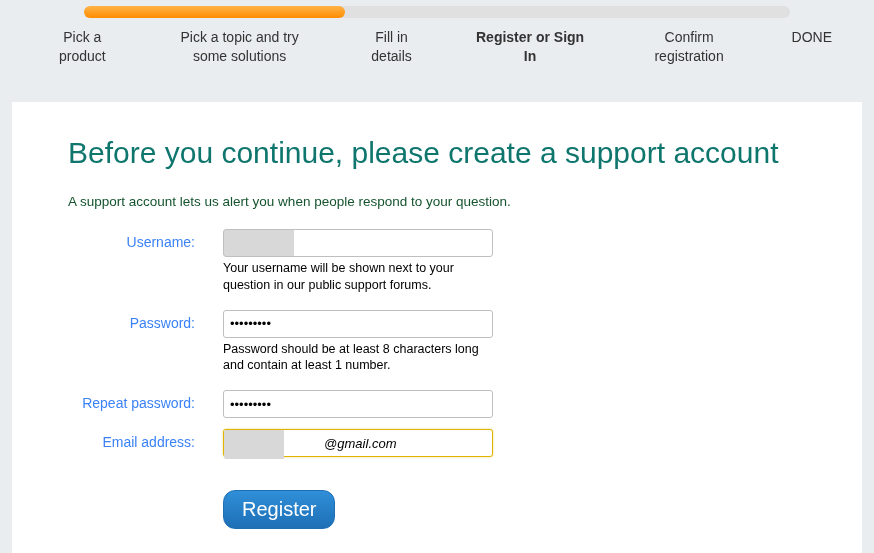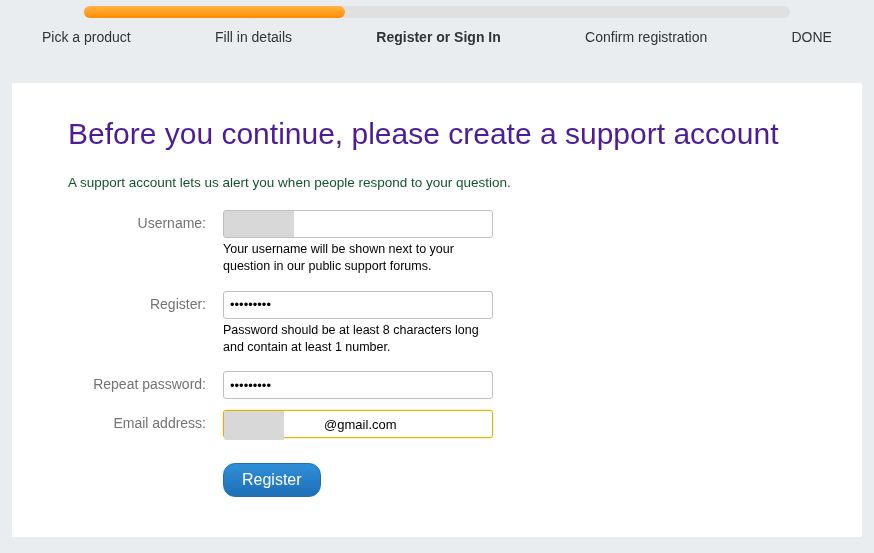--- a/index.html
+++ b/index.html
@@ -45,57 +45,58 @@
   .step.active { font-weight: 700; }
 
   .card {
     background: #fff;
     margin: 36px 0 0 0;
     padding: 34px 56px 40px 56px;
   }
   .card h1 {
     font-weight: 300;
     font-size: 30px;
-    color: #4c1d95;
+    color: #0f766e;
     margin-bottom: 24px;
   }
   .card .sub {
     font-size: 13.5px;
     color: #14532d;
     margin-bottom: 20px;
   }
   .form-row {
     display: flex;
     align-items: flex-start;
     margin-bottom: 6px;
   }
   .form-row label {
     width: 155px;
     text-align: right;
-    padding-right: 17px;
+    padding-right: 28px;
     padding-top: 5px;
-    color: #737373;
+    color: #3b82f6;
     font-size: 14px;
   }
   .form-row .field-col { width: 290px; }
   .form-row input[type=text],
   .form-row input[type=password],
   .form-row input[type=email] {
     width: 270px;
     height: 28px;
     padding: 3px 6px;
     border: 1px solid #bfbfbf;
     border-radius: 3px;
     font-size: 13px;
     background: #fff;
   }
   .form-row input.focused {
     outline: none;
     border: 1px solid #e0b400;
     box-shadow: 0 0 2px rgba(224,180,0,0.6);
+    font-style: italic;
   }
   .form-row .field-col input { margin-bottom: 3px; }
   .hint {
     font-size: 12.5px;
     color: #000000;
     line-height: 1.35;
     max-width: 270px;
     margin-bottom: 10px;
   }
   .username-input {
@@ -113,57 +114,58 @@
     background: #d8d8d8;
     border-radius: 2px 0 0 2px;
     pointer-events: none;
   }
   .btn-primary {
     background: linear-gradient(#2f8fd8,#1e6fb6);
     color: #fff;
     border: 1px solid #1e6fb6;
     border-radius: 12px;
     padding: 7px 18px;
-    font-size: 16px;
+    font-size: 20px;
     cursor: pointer;
     margin-left: 155px;
-    margin-top: 16px;
+    margin-top: 24px;
   }
 </style>
 </head>
 <body>
 
 <div class="container">
 
   <div class="progress-track">
     <div class="progress-fill"></div>
   </div>
 
   <div class="steps">
     <div class="step">Pick a product</div>
+    <div class="step">Pick a topic and try some solutions</div>
     <div class="step">Fill in details</div>
     <div class="step active">Register or Sign In</div>
     <div class="step">Confirm registration</div>
     <div class="step">DONE</div>
   </div>
 
   <div class="card">
     <h1>Before you continue, please create a support account</h1>
     <p class="sub">A support account lets us alert you when people respond to your question.</p>
 
     <div class="form-row">
       <label>Username:</label>
       <div class="field-col">
         <input type="text" class="username-input" value="" style="">
         <div class="hint">Your username will be shown next to your question in our public support forums.</div>
       </div>
     </div>
 
     <div class="form-row">
-      <label>Register:</label>
+      <label>Password:</label>
       <div class="field-col">
         <input type="password" value="•••••••••" style="">
         <div class="hint">Password should be at least 8 characters long and contain at least 1 number.</div>
       </div>
     </div>
 
     <div class="form-row">
       <label>Repeat password:</label>
       <div class="field-col">
         <input type="password" value="•••••••••" style="">

